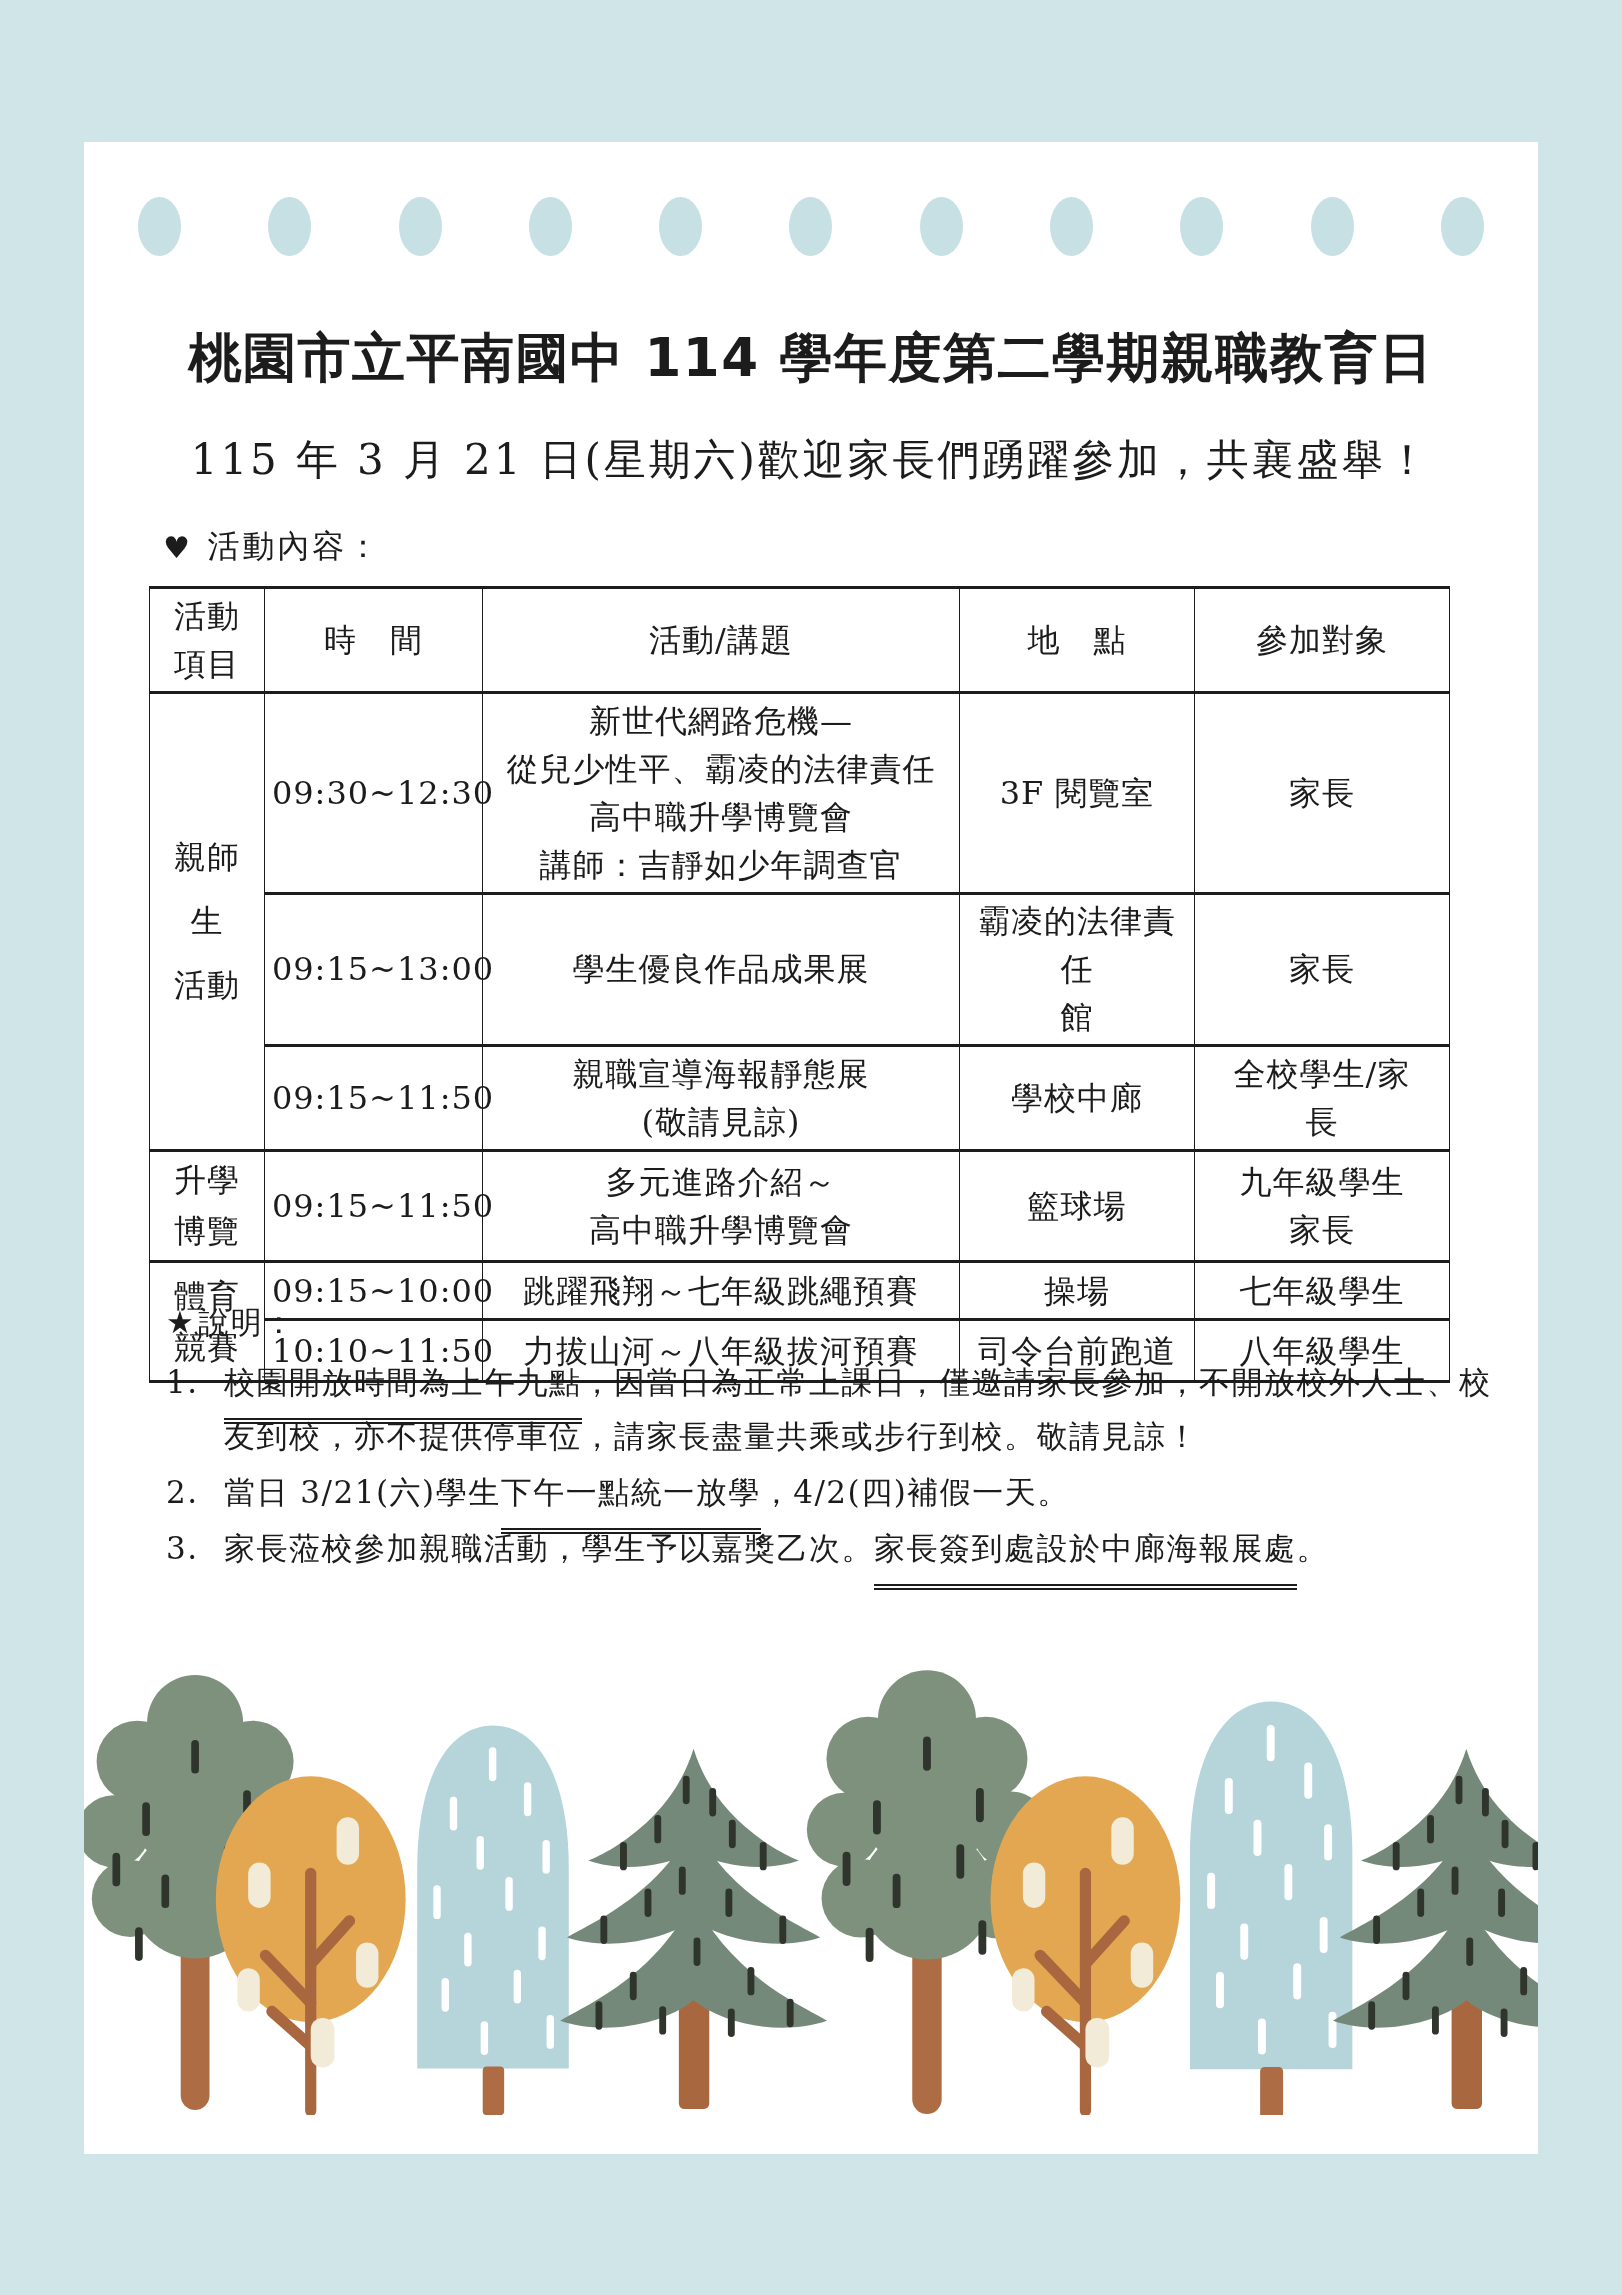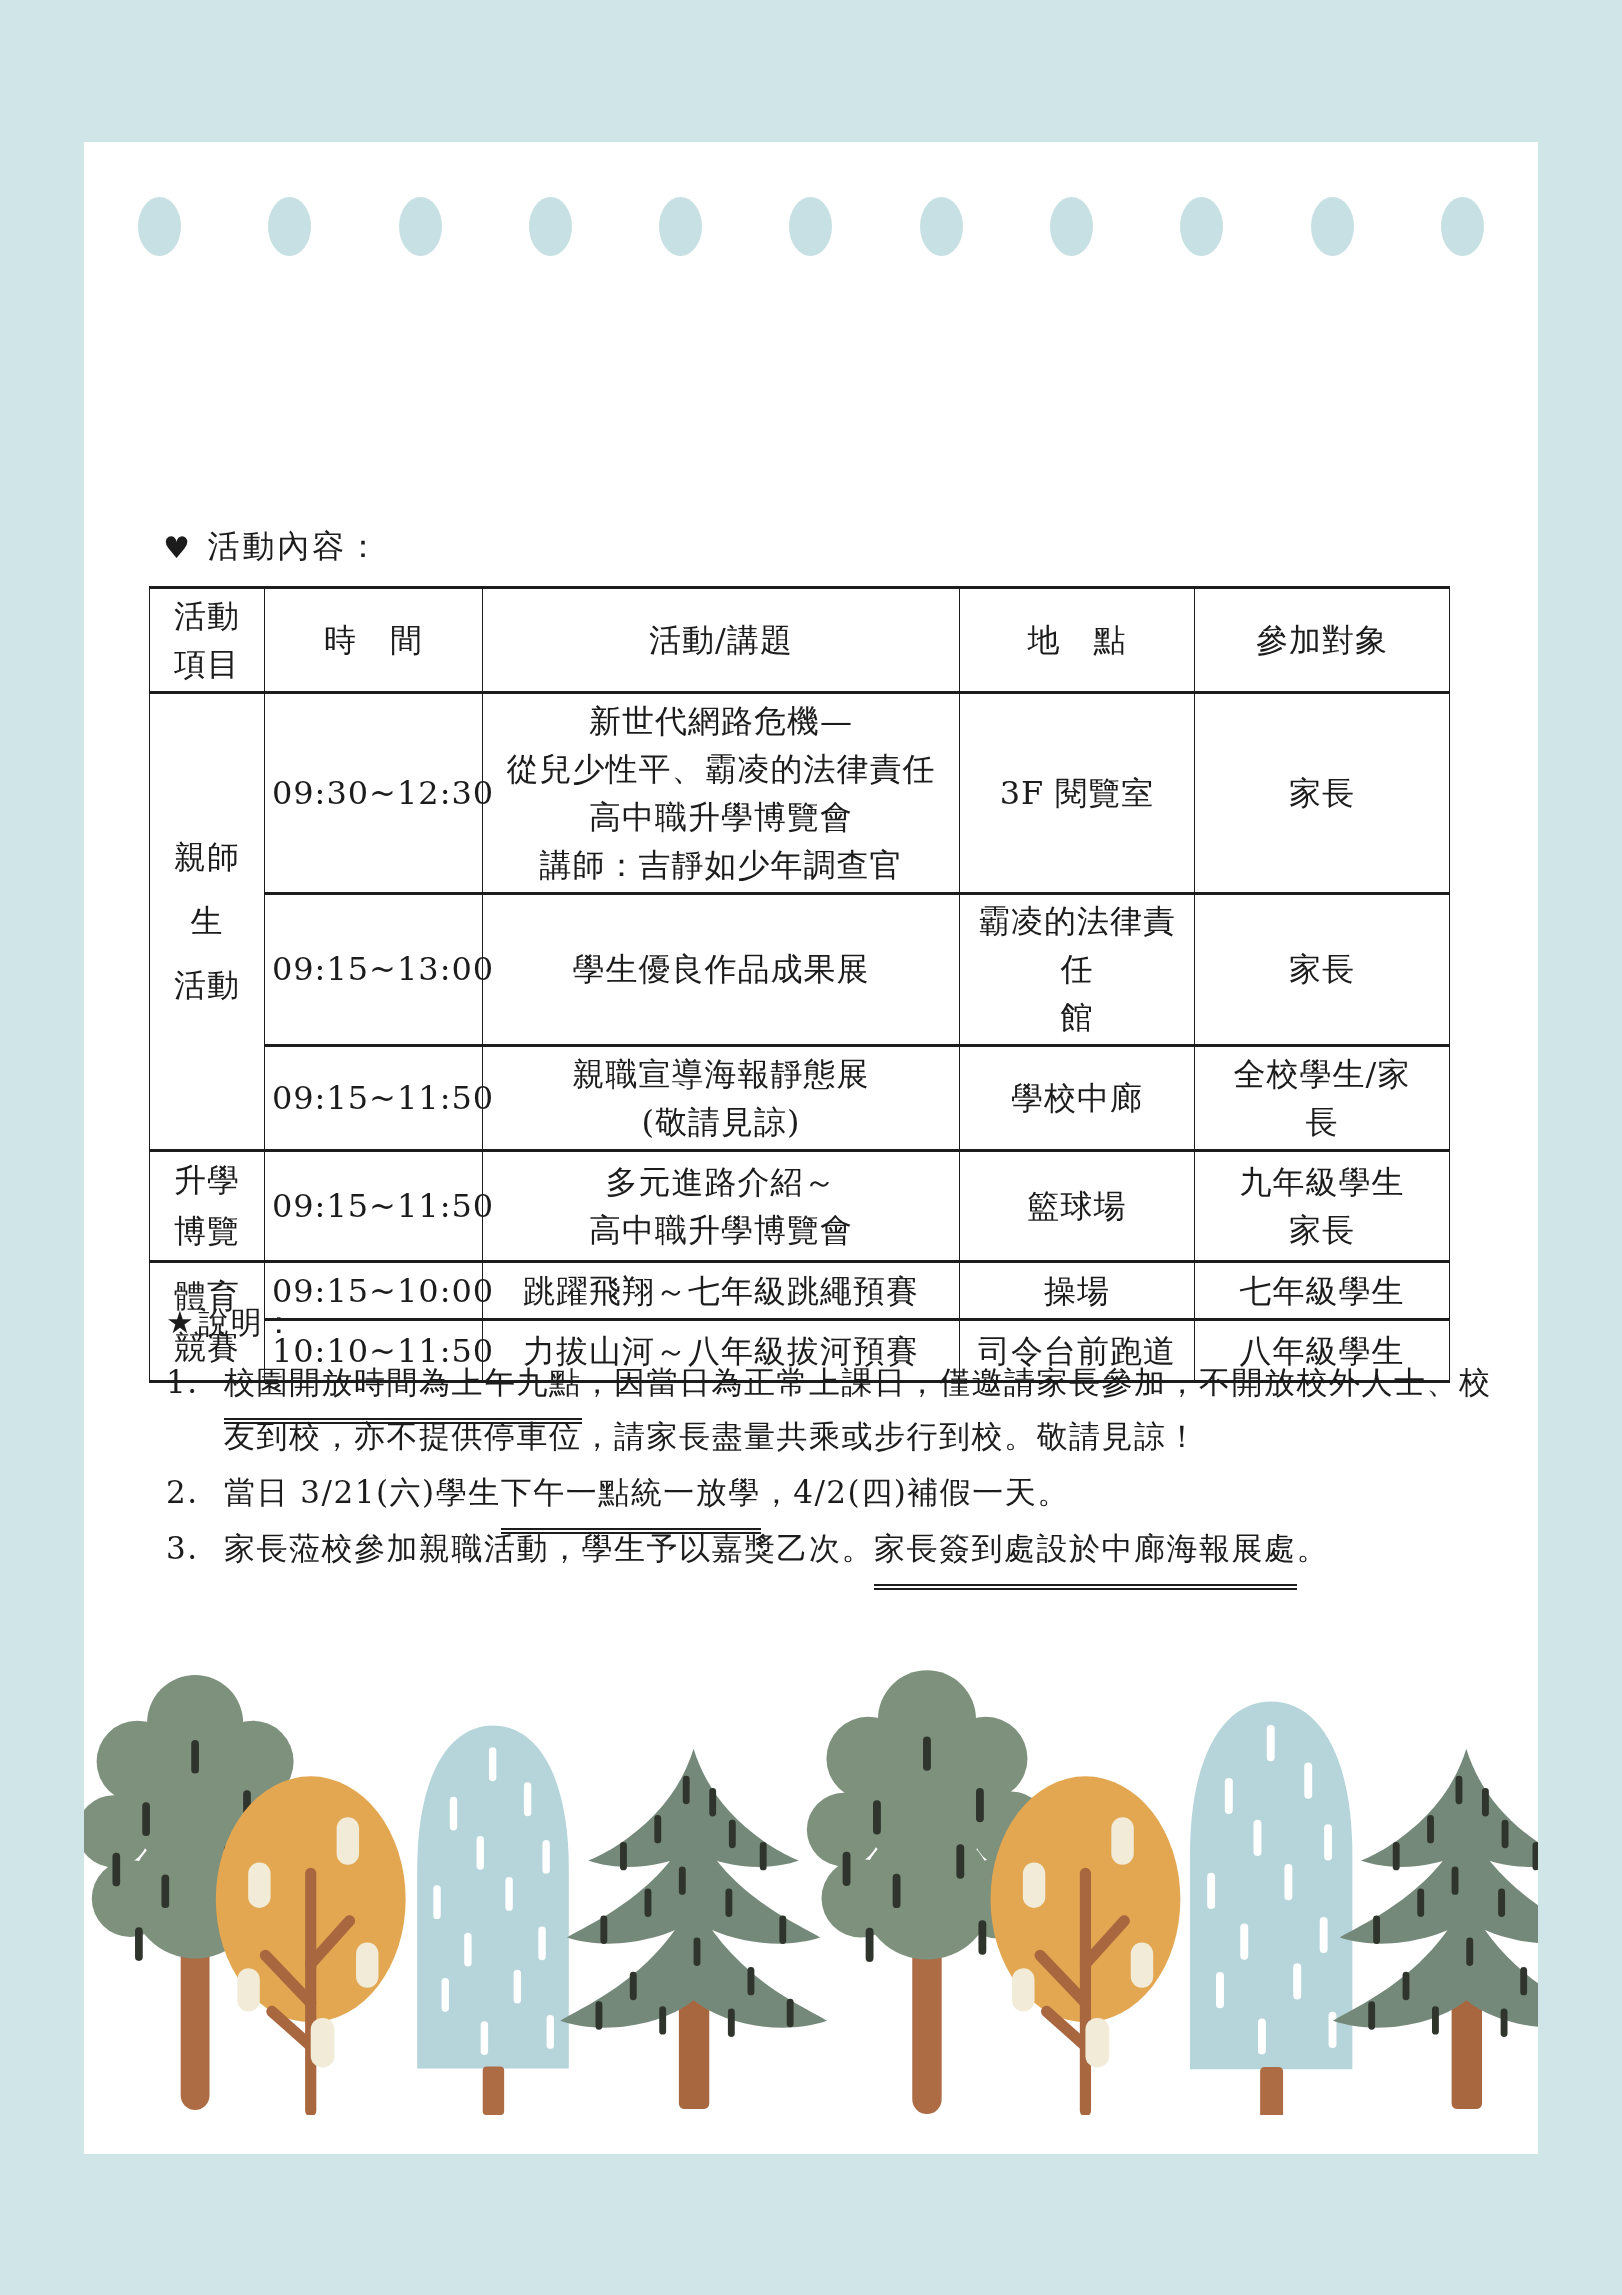--- a/index.html
+++ b/index.html
@@ -66,20 +66,22 @@
       <span class="dot"></span>
       <span class="dot"></span>
       <span class="dot"></span>
       <span class="dot"></span>
       <span class="dot"></span>
       <span class="dot"></span>
       <span class="dot"></span>
       <span class="dot"></span>
     </div>
 
+    <h1 class="title">桃園市立平南國中 114 學年度第二學期親職教育日</h1>
+    <div class="subtitle">115 年 3 月 21 日(星期六)歡迎家長們踴躍參加，共襄盛舉！</div>
 
     <div class="section-heading">
       <span class="heart">♥</span>
       <span>活動內容：</span>
     </div>
 
     <div class="tablewrap">
       <table>
         <colgroup>
           <col style="width:115px">

